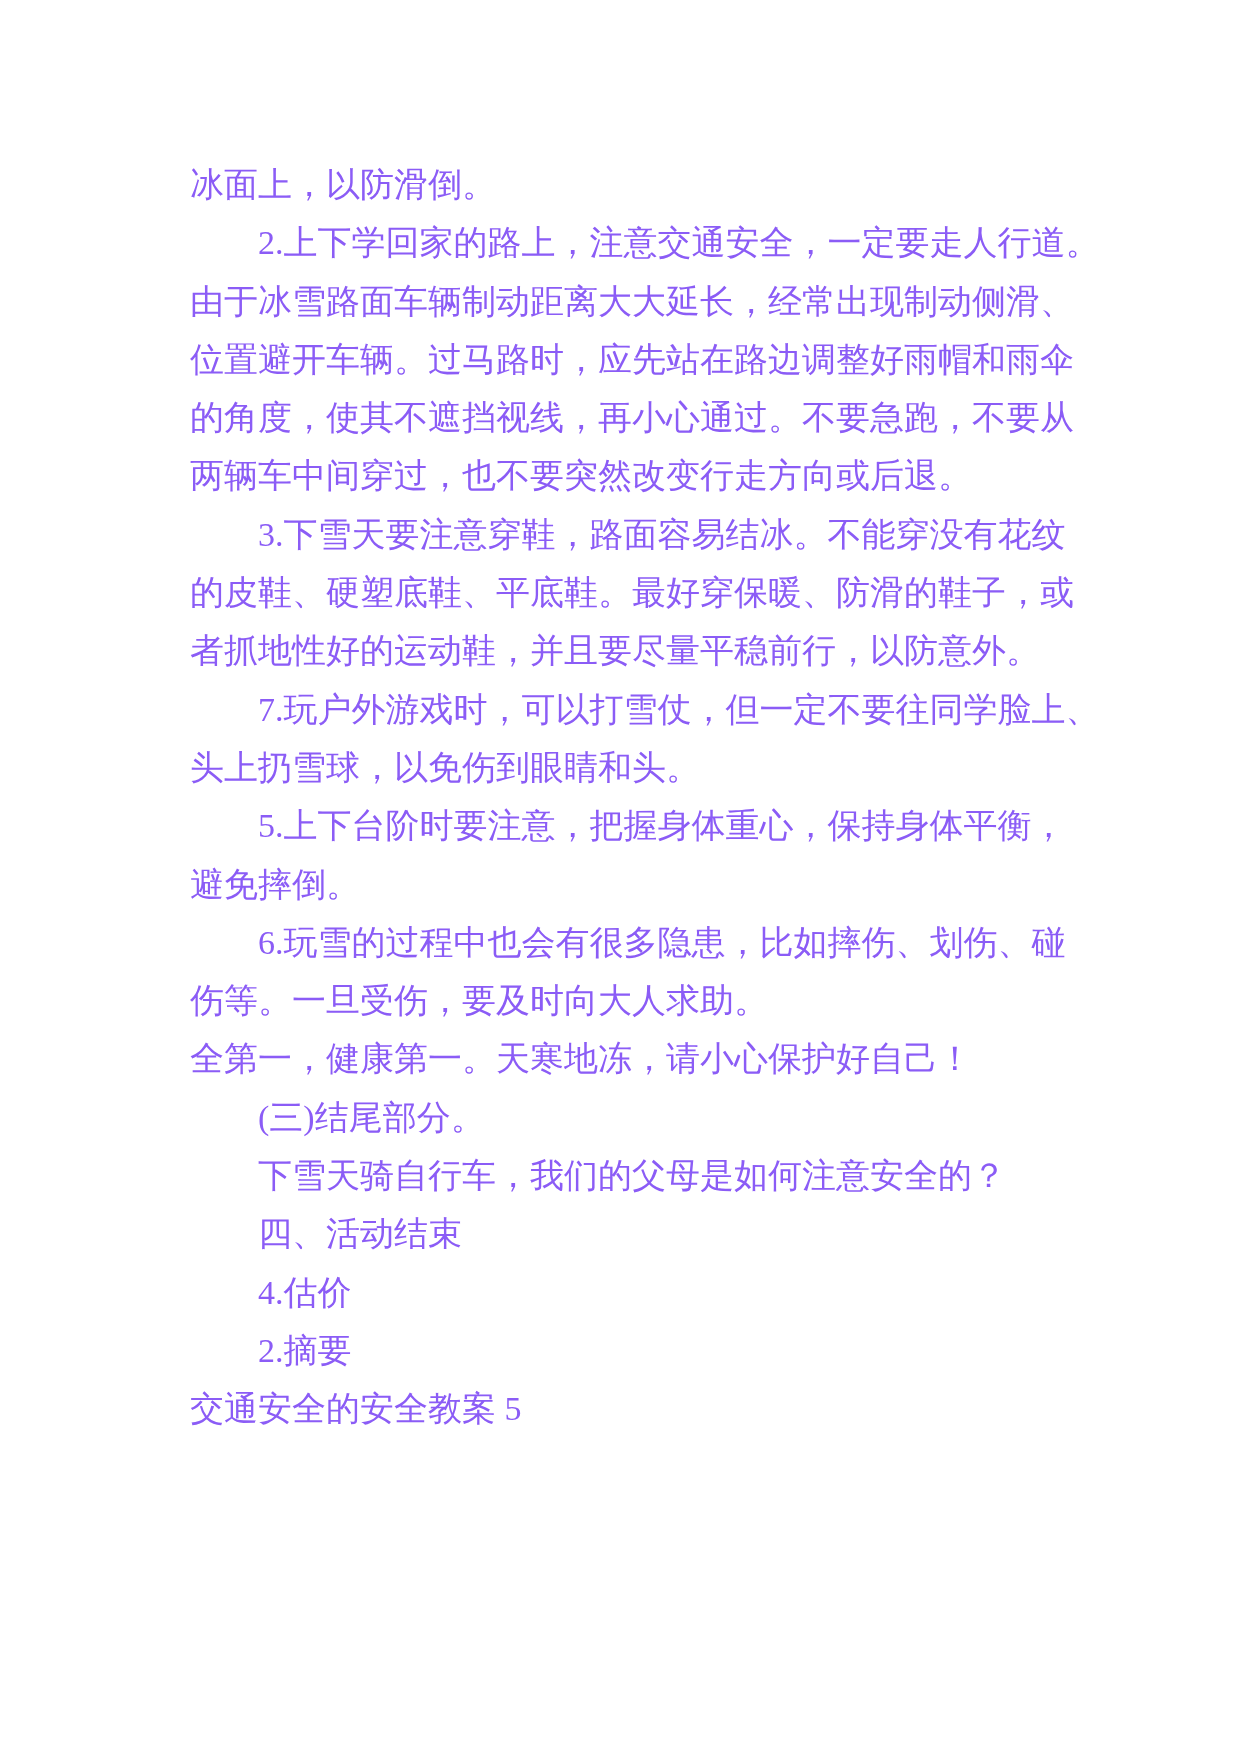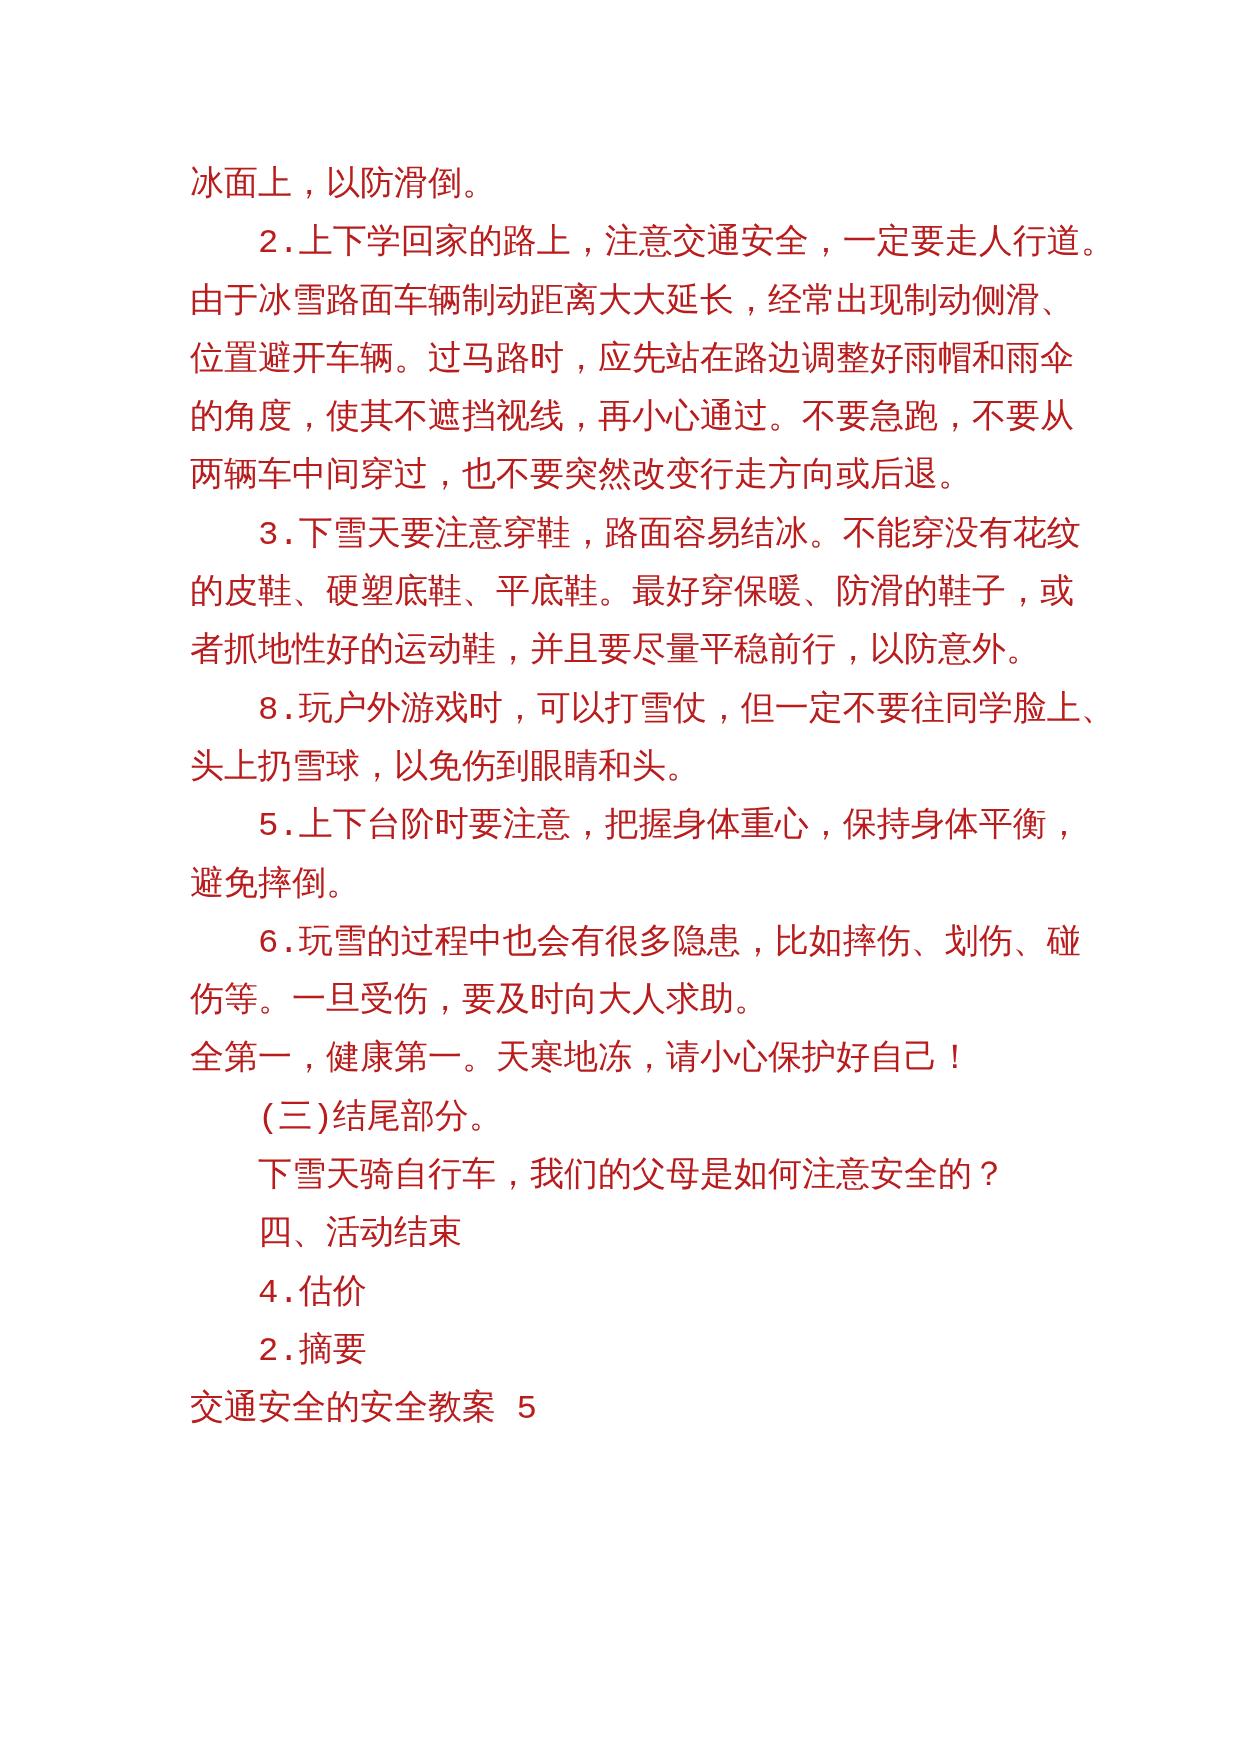--- a/index.html
+++ b/index.html
@@ -14,25 +14,25 @@
     background: #ffffff;
     overflow: hidden;
   }
   .textblock {
     position: absolute;
     left: 190px;
     top: 156px;
     width: 895px;
   }
   .line {
-    font-family: Liberation Mono, monospace;
+    font-family: Liberation Serif, serif;
     font-size: 34px;
     line-height: 58.3px;
     height: 58.3px;
-    color: #b91c1c;
+    color: #8b5cf6;
     letter-spacing: 0px;
     white-space: nowrap;
     font-weight: 400;
   }
   .line.indent {
     padding-left: 68px;
   }
 </style>
 </head>
 <body>
@@ -41,21 +41,21 @@
   <div class="textblock">
       <div class="line">冰面上，以防滑倒。</div>
       <div class="line indent">2.上下学回家的路上，注意交通安全，一定要走人行道。</div>
       <div class="line">由于冰雪路面车辆制动距离大大延长，经常出现制动侧滑、</div>
       <div class="line">位置避开车辆。过马路时，应先站在路边调整好雨帽和雨伞</div>
       <div class="line">的角度，使其不遮挡视线，再小心通过。不要急跑，不要从</div>
       <div class="line">两辆车中间穿过，也不要突然改变行走方向或后退。</div>
       <div class="line indent">3.下雪天要注意穿鞋，路面容易结冰。不能穿没有花纹</div>
       <div class="line">的皮鞋、硬塑底鞋、平底鞋。最好穿保暖、防滑的鞋子，或</div>
       <div class="line">者抓地性好的运动鞋，并且要尽量平稳前行，以防意外。</div>
-      <div class="line indent">8.玩户外游戏时，可以打雪仗，但一定不要往同学脸上、</div>
+      <div class="line indent">7.玩户外游戏时，可以打雪仗，但一定不要往同学脸上、</div>
       <div class="line">头上扔雪球，以免伤到眼睛和头。</div>
       <div class="line indent">5.上下台阶时要注意，把握身体重心，保持身体平衡，</div>
       <div class="line">避免摔倒。</div>
       <div class="line indent">6.玩雪的过程中也会有很多隐患，比如摔伤、划伤、碰</div>
       <div class="line">伤等。一旦受伤，要及时向大人求助。</div>
       <div class="line">全第一，健康第一。天寒地冻，请小心保护好自己！</div>
       <div class="line indent">(三)结尾部分。</div>
       <div class="line indent">下雪天骑自行车，我们的父母是如何注意安全的？</div>
       <div class="line indent">四、活动结束</div>
       <div class="line indent">4.估价</div>

